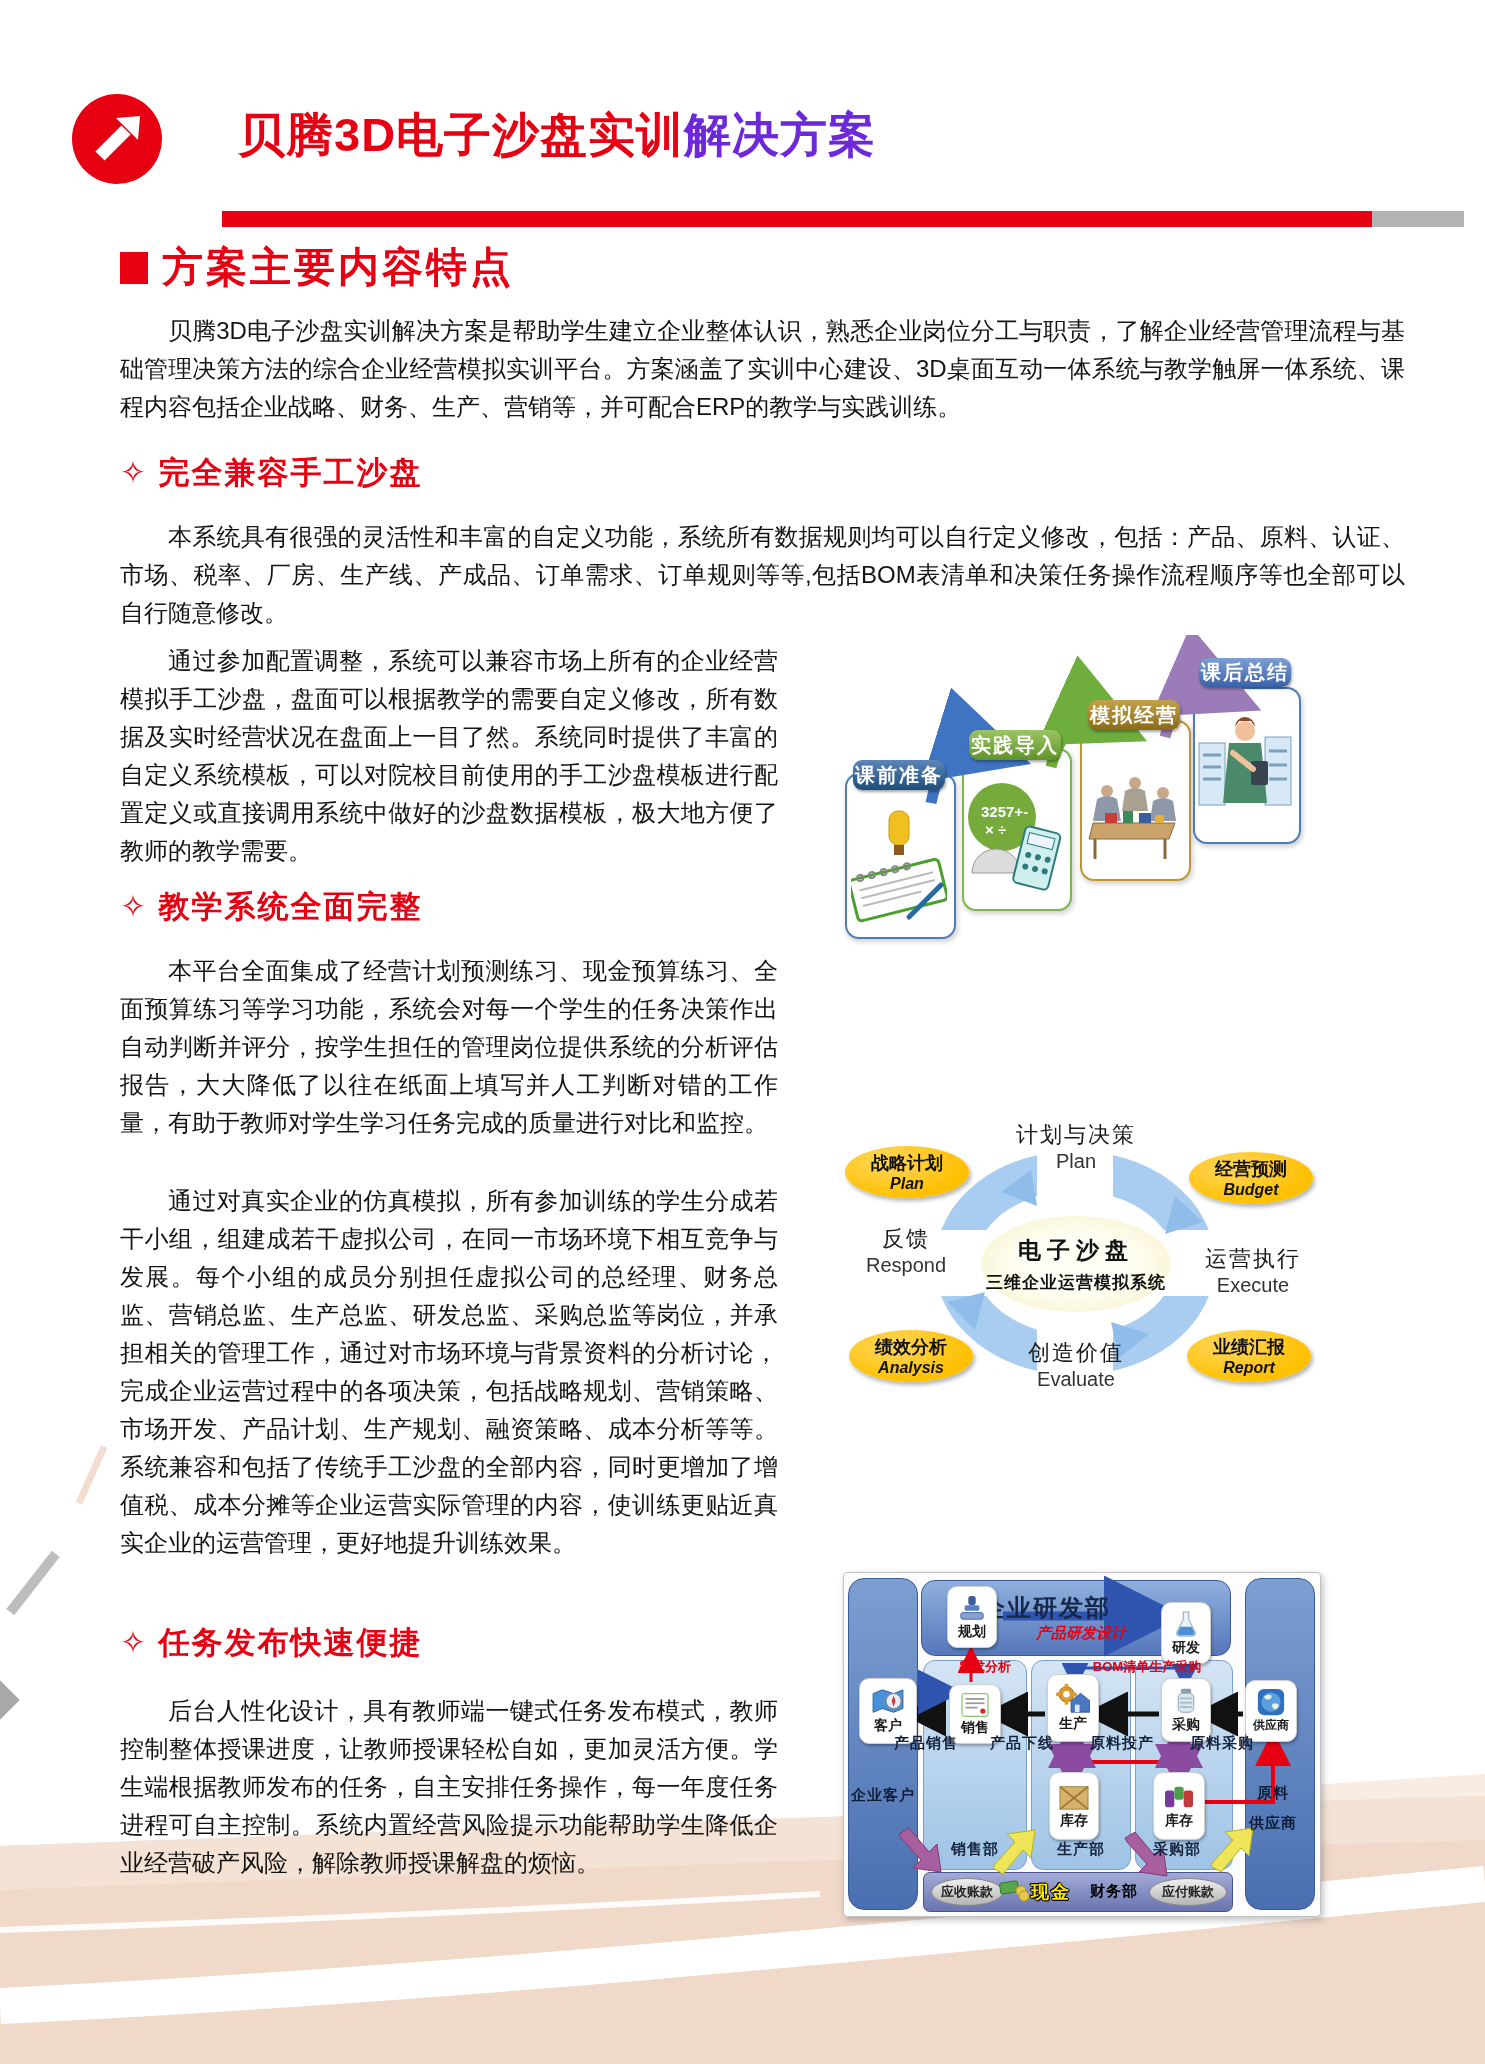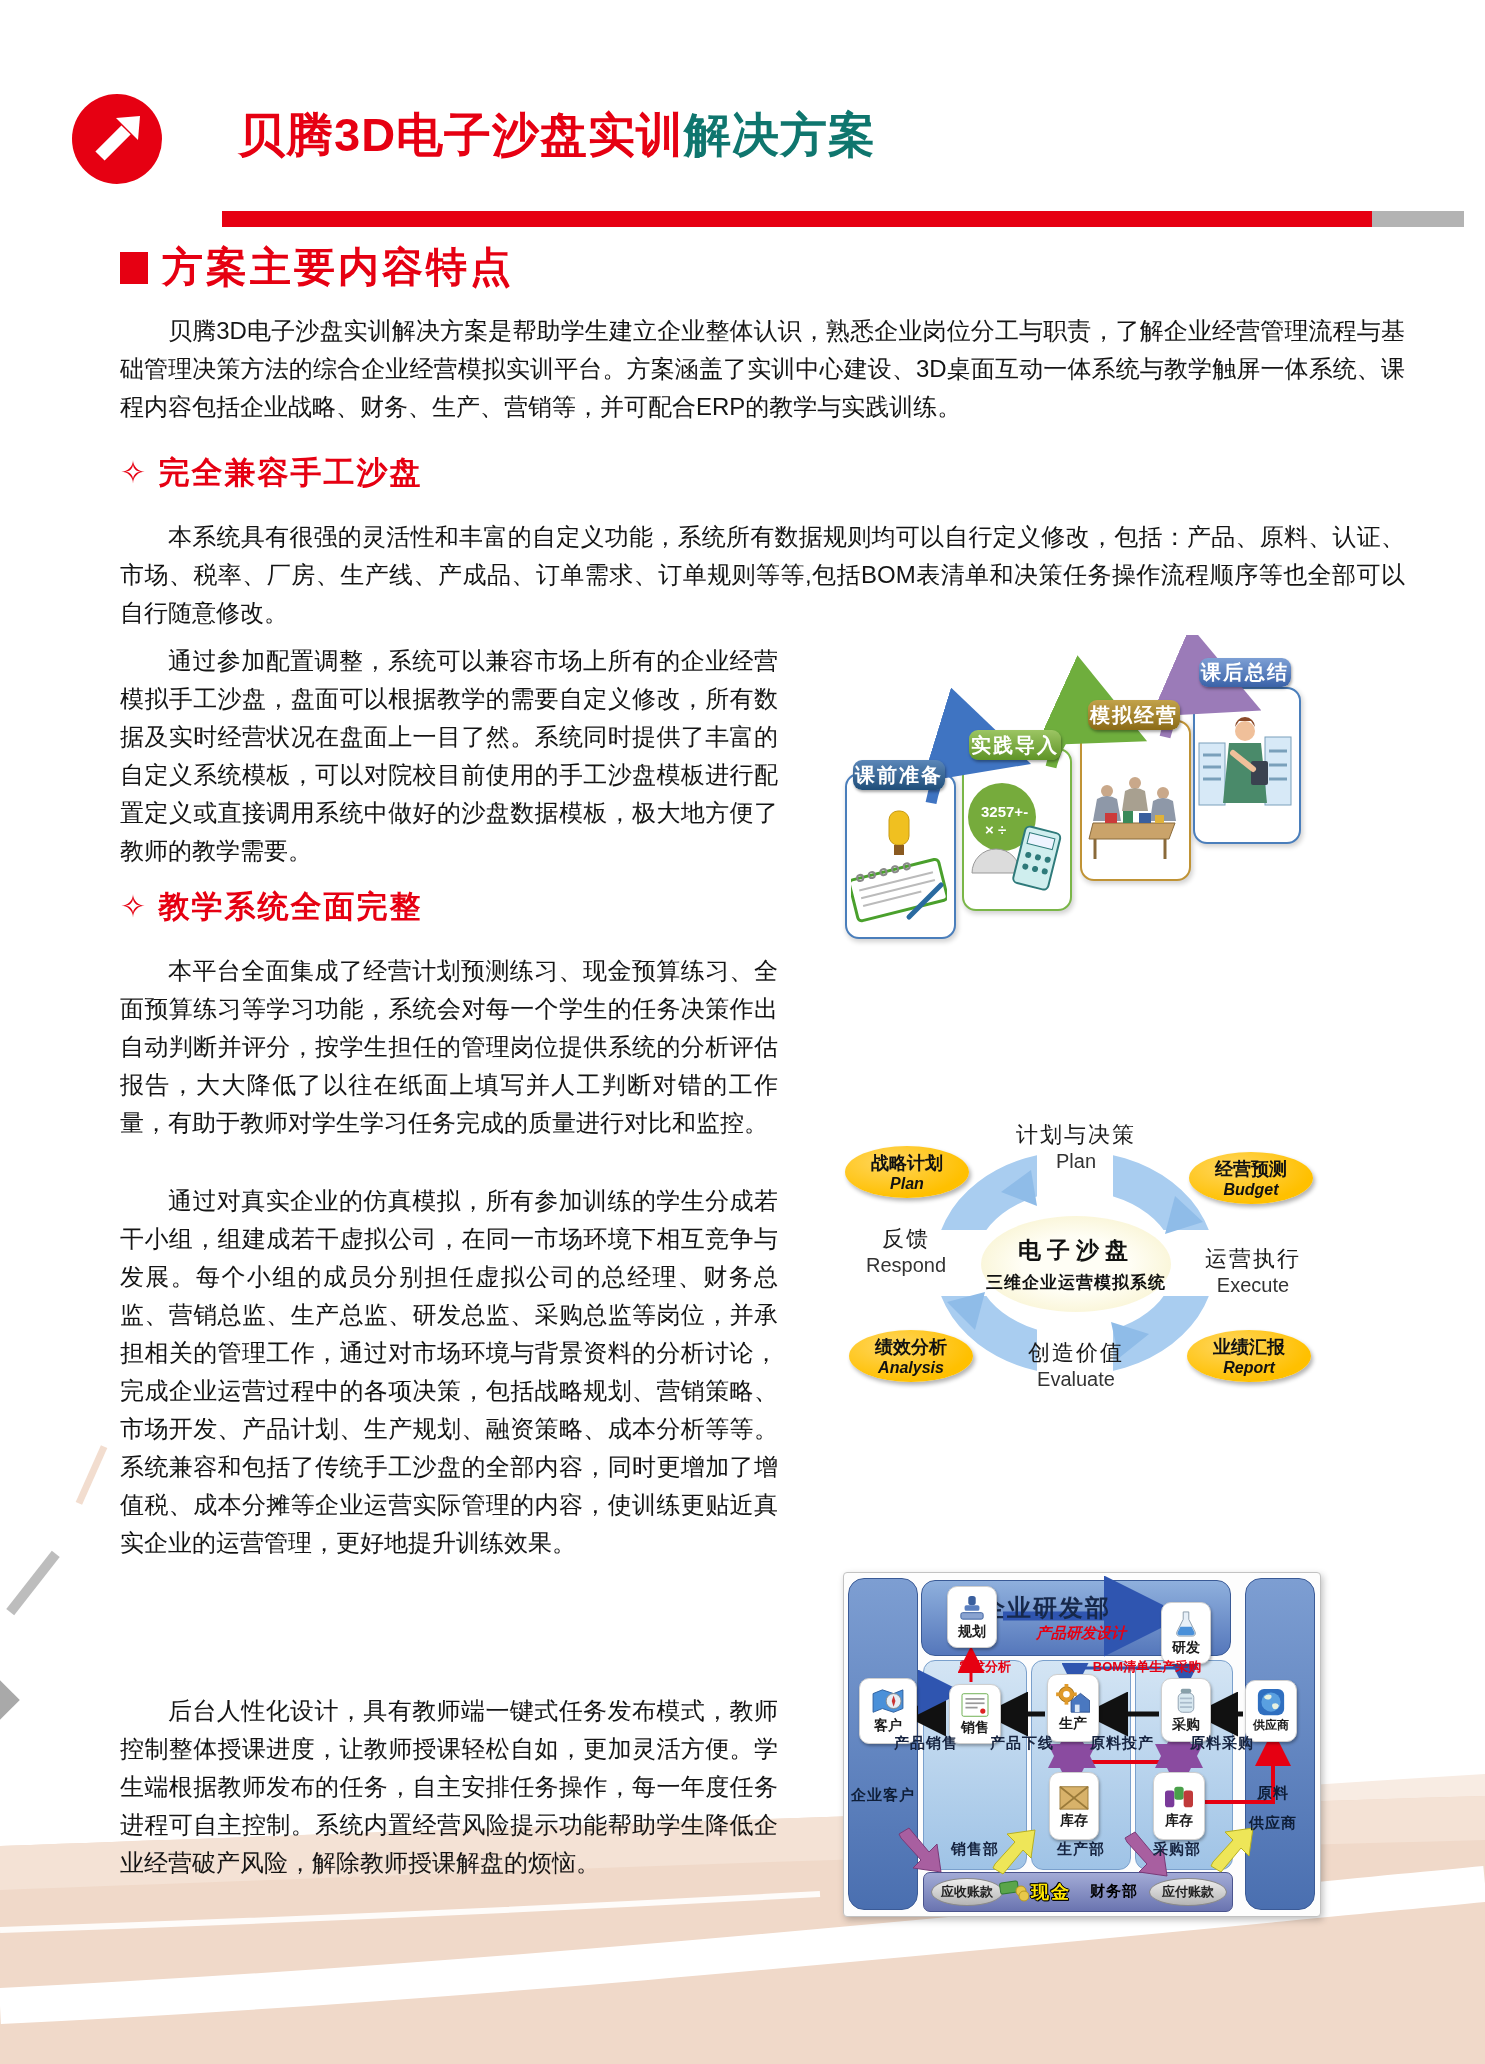--- a/index.html
+++ b/index.html
@@ -3,21 +3,21 @@
 <meta charset="utf-8">
 <style>
   html,body{margin:0;padding:0;background:#e9e9e9;}
   #page{position:relative;width:1485px;height:2064px;background:#ffffff;overflow:hidden;
         font-family:"Liberation Sans",sans-serif;color:#111;}
   
   .logo{position:absolute;left:72px;top:94px;width:90px;height:90px;border-radius:50%;
         background:#e60012;display:flex;align-items:center;justify-content:center;}
   .title{position:absolute;left:238px;top:104px;font-size:47px;font-weight:bold;letter-spacing:1px;white-space:nowrap;}
   .title .red{color:#e60012;}
-  .title .black{color:#0f766e;}
+  .title .black{color:#6d28d9;}
   .rule-red{position:absolute;left:222px;top:211px;width:1150px;height:16px;background:#e60012;}
   .rule-gray{position:absolute;left:1372px;top:211px;width:92px;height:16px;background:#b3b3b3;}
   
   .mainhead{position:absolute;left:120px;top:240px;display:flex;align-items:center;
             color:#e60012;font-size:41px;font-weight:bold;letter-spacing:3px;}
   .sq{width:28px;height:32px;background:#e60012;margin-right:14px;flex:0 0 auto;}
   .subhead{position:absolute;left:120px;color:#e60012;font-size:31px;font-weight:bold;letter-spacing:2px;}
   .subhead::before{content:"✧ ";font-weight:normal;}
   
   .para{position:absolute;left:120px;font-size:24px;line-height:38px;text-align:justify;
@@ -261,20 +261,21 @@
     <div class="badge" style="left:4px;top:212px">
       <div class="zh">绩效分析</div>
       <div class="en">Analysis</div>
     </div>
     <div class="badge" style="left:342px;top:212px">
       <div class="zh">业绩汇报</div>
       <div class="en">Report</div>
     </div>
   </div>
 
+  <div class="subhead" style="top:1622px">任务发布快速便捷</div>
   <div class="para w-col" style="top:1692px">后台人性化设计，具有教师端一键式任务发布模式，教师控制整体授课进度，让教师授课轻松自如，更加灵活方便。学生端根据教师发布的任务，自主安排任务操作，每一年度任务进程可自主控制。系统内置经营风险提示功能帮助学生降低企业经营破产风险，解除教师授课解盘的烦恼。</div>
 
   <div id="fig3">
     <div class="f3frame"></div>
     <div class="f3side" style="left:5px"></div>
     <div class="f3side" style="left:402px"></div>
     <div class="f3banner"></div>
     <div class="f3col" style="left:80px;width:102px"></div>
     <div class="f3col" style="left:188px;width:98px"></div>
     <div class="f3col" style="left:292px;width:96px"></div>

